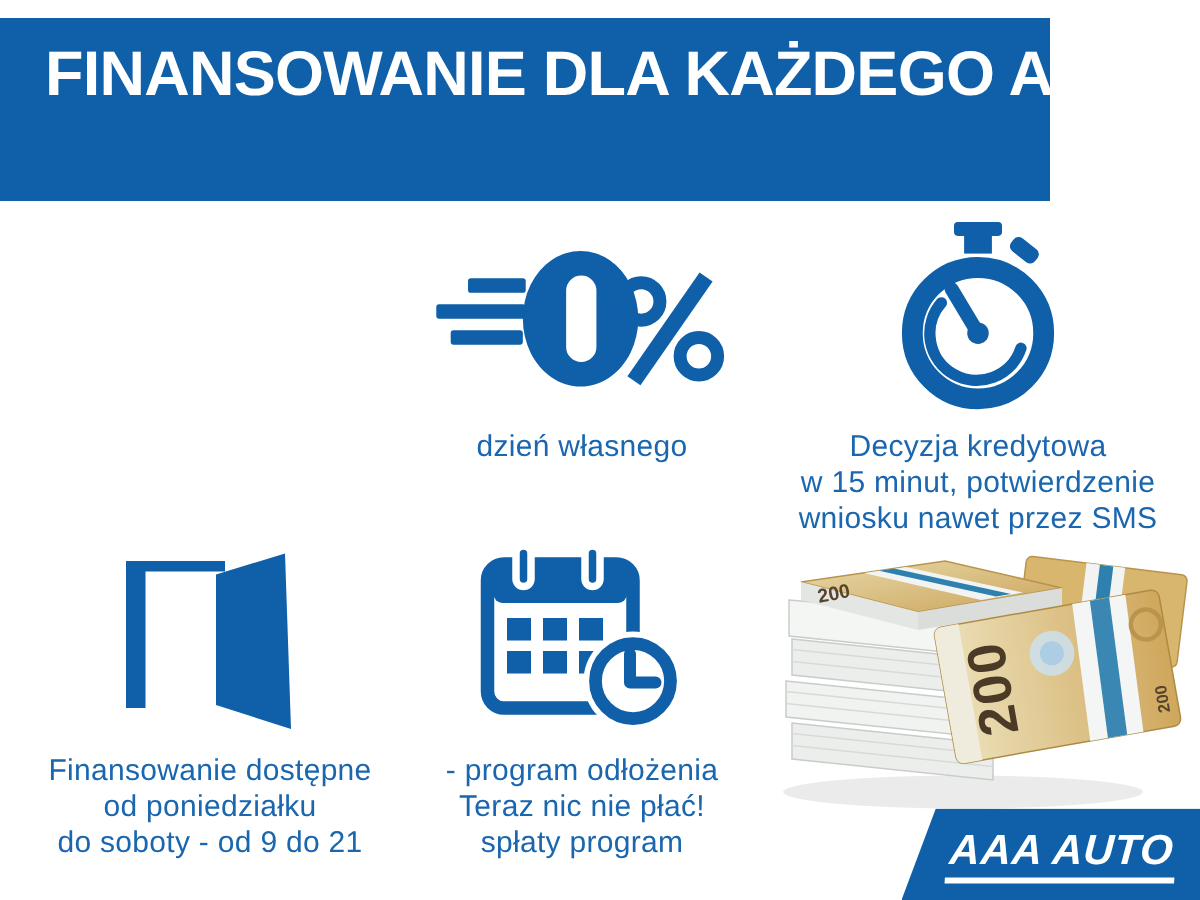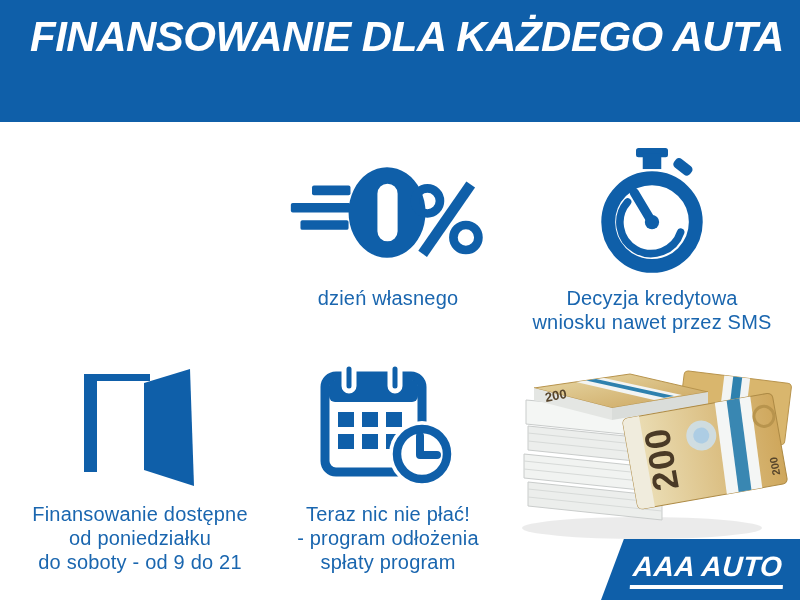--- a/index.html
+++ b/index.html
@@ -3,24 +3,24 @@
 <meta charset="utf-8">
 <style>
   html,body{margin:0;padding:0;background:#fff;}
   .stage{
     position:relative;width:800px;height:600px;overflow:hidden;
     background:var(--background);
     font-family:"Liberation Sans",sans-serif;
   }
   
   .banner{
-    position:absolute;left:0;top:0;width:800px;height:122px;
+    position:absolute;left:0;top:12px;width:700px;height:122px;
     background:var(--primary);
     color:var(--banner_text);
-    padding:0;box-sizing:border-box;font-style:italic;
+    padding:0;box-sizing:border-box;
   }
   .banner-line{
     font-weight:700;font-size:42px;line-height:44px;letter-spacing:-0.5px;
     padding-left:30px;white-space:nowrap;
   }
   .banner-line:first-child{padding-top:15px;}
   
   .cell{position:absolute;text-align:center;}
   .iconbox{display:flex;align-items:center;justify-content:center;}
   .row1 .iconbox{height:132px;}
@@ -88,20 +88,21 @@
         <rect class="ic-fill" x="64" y="7" width="22" height="18"></rect>
         <rect class="ic-fill" x="100" y="16" width="24" height="13" rx="5" transform="rotate(38 112 22)"></rect>
         <circle class="ic-stroke" stroke-width="16.5" cx="75" cy="88" r="52"></circle>
         <path class="ic-stroke" stroke-width="9" stroke-linecap="round" d="M46 64 A37 37 0 1 0 109 100"></path>
         <line class="ic-stroke" stroke-width="11" stroke-linecap="round" x1="75" y1="88" x2="54" y2="53"></line>
         <circle class="ic-fill" cx="75" cy="88" r="8.5"></circle>
       </svg>
     </div>
     <div class="caption">
       <div>Decyzja kredytowa</div>
+      <div>w 15 minut, potwierdzenie</div>
       <div>wniosku nawet przez SMS</div>
     </div>
   </section>
 
   <section class="cell row2 c1r2">
     <div class="iconbox">
       <svg width="125" height="125" viewBox="0 0 125 125" aria-hidden="true">
         <rect class="ic-fill" x="6" y="8" width="13" height="98"></rect>
         <rect class="ic-fill" x="6" y="8" width="66" height="7"></rect>
         <polygon class="ic-fill" points="66,17 112,3 116,120 66,104"></polygon>
@@ -126,22 +127,22 @@
         <rect class="ic-fill" x="68" y="50" width="16" height="15"></rect>
         <rect class="ic-fill" x="20" y="72" width="16" height="15"></rect>
         <rect class="ic-fill" x="44" y="72" width="16" height="15"></rect>
         <rect class="ic-fill" x="68" y="72" width="16" height="15"></rect>
         <circle cx="104" cy="92" r="33" fill="#ffffff"></circle>
         <circle class="ic-stroke" stroke-width="8.5" cx="104" cy="92" r="25" fill="#ffffff"></circle>
         <path class="ic-stroke" stroke-width="8" stroke-linecap="round" stroke-linejoin="round" d="M102 74 L102 93 L119 93"></path>
       </svg>
     </div>
     <div class="caption">
+      <div>- program odłożenia</div>
       <div>Teraz nic nie płać!</div>
-      <div>- program odłożenia</div>
       <div>spłaty program</div>
     </div>
   </section>
 
   <div class="money-cell">
     <svg width="285" height="190" viewBox="0 0 285 190" aria-hidden="true">
       <defs>
         <linearGradient id="goldFace" x1="0" y1="0" x2="1" y2="0">
           <stop offset="0" stop-color="#EDE2BC"></stop>
             <stop offset="1" stop-color="#CFA75C"></stop>

